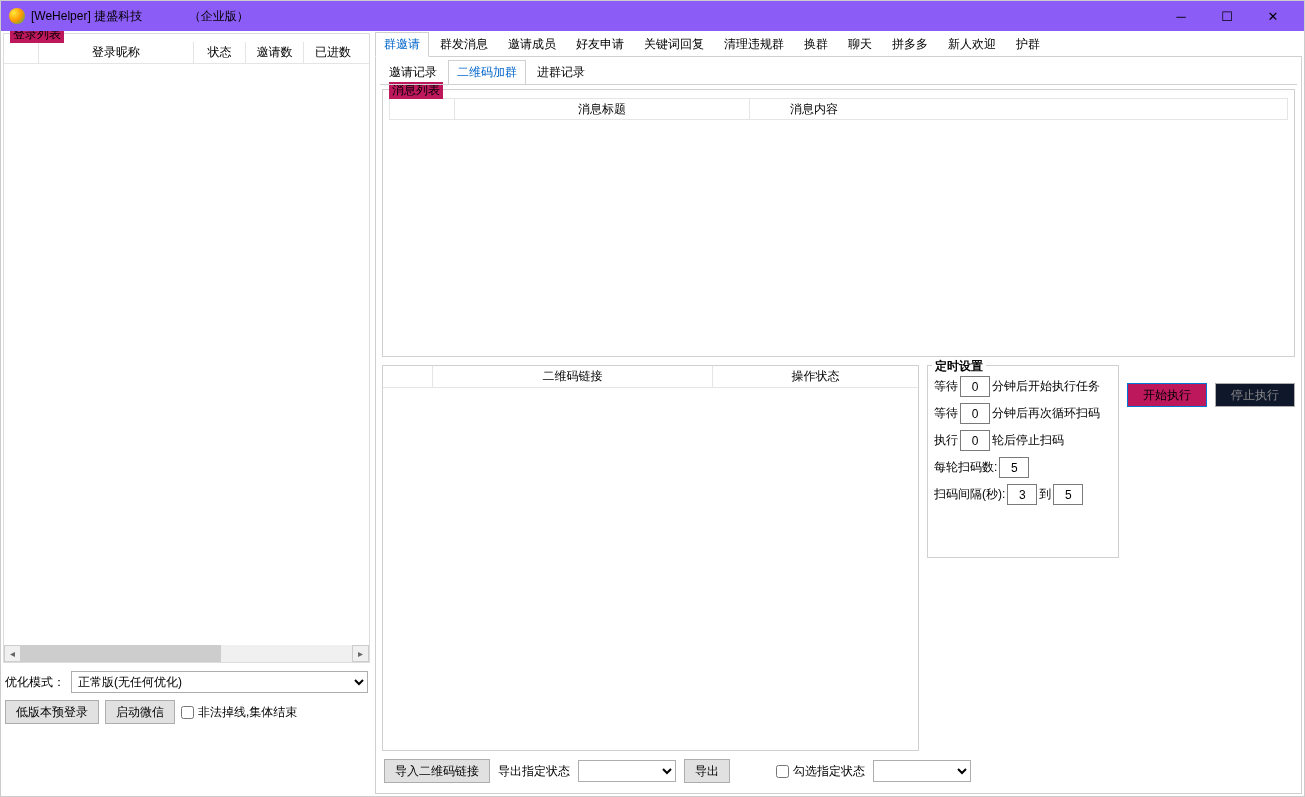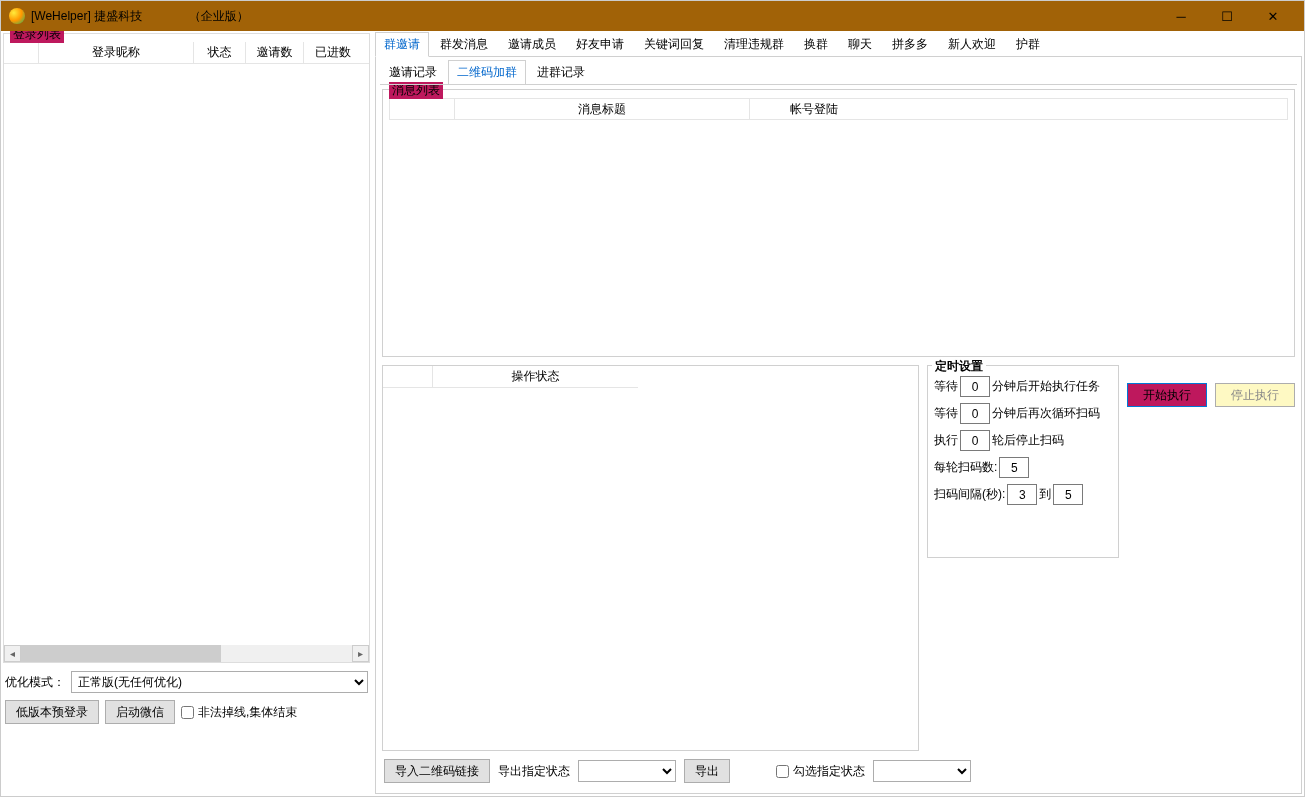--- a/index.html
+++ b/index.html
@@ -1,19 +1,19 @@
 <!DOCTYPE html>
 <html><head>
 <meta charset="utf-8">
 <style>
 * { box-sizing: border-box; margin: 0; padding: 0; }
 body { font-family: "Microsoft YaHei", "SimSun", sans-serif; font-size: 12px; background: #fff; color: #000; }
 .window { width: 1305px; height: 797px; display: flex; flex-direction: column; border: 1px solid #ccc; }
 
-.titlebar { height: 30px; display: flex; align-items: center; padding: 13px 8px; background: #a16207; }
+.titlebar { height: 30px; display: flex; align-items: center; padding: 13px 8px; background: #8b5cf6; }
 .titlebar .icon { width: 16px; height: 16px; margin-right: 6px; border-radius: 50%; background: radial-gradient(circle at 30% 30%, #ffeb3b, #ff9800 50%, #4caf50 90%); }
 .titlebar .title { flex: 0 0 auto; }
 .titlebar .spacer { flex: 1; }
 .winbtn { width: 46px; height: 30px; display: flex; align-items: center; justify-content: center; font-size: 13px; color: #000; }
 
 .body { flex: 1; display: flex; overflow: hidden; }
 
 .left-panel { width: 372px; display: flex; flex-direction: column; border-right: 1px solid #fff; }
 .grpbox { border: 1px solid #ddd; margin: 2px; position: relative; }
 .grpbox-title { position: absolute; top: -8px; left: 6px; background: #be185d; padding: 0 3px; }
@@ -24,21 +24,21 @@
 .hscroll { height: 17px; background: #f0f0f0; display: flex; align-items: center; }
 .hscroll .arrow { width: 17px; height: 17px; background: #f0f0f0; border: 1px solid #ccc; display: flex; align-items: center; justify-content: center; color: #666; font-size: 10px; }
 .hscroll .track { flex: 1; height: 17px; background: #f0f0f0; position: relative; }
 .hscroll .thumb { position: absolute; left: 0; top: 0; height: 17px; width: 200px; background: #cdcdcd; }
 
 .left-bottom { padding: 6px 4px; display: flex; flex-direction: column; gap: 7px; }
 .row { display: flex; align-items: center; gap: 6px; }
 select { height: 22px; border: 1px solid #adadad; background: #fff; font-size: 12px; padding: 0 2px; font-family: inherit; }
 .btn { height: 24px; padding: 0 10px; border: 1px solid #adadad; background: #e1e1e1; font-size: 12px; font-family: inherit; cursor: pointer; }
 .btn.primary { border: 1px solid #0078d7; background: #be185d; }
-.btn.disabled { color: #888; background: #fef9c3; cursor: default; }
+.btn.disabled { color: #888; background: #0f172a; cursor: default; }
 input[type="checkbox"] { width: 13px; height: 13px; vertical-align: middle; }
 input[type="text"] { height: 21px; border: 1px solid #7a7a7a; text-align: center; font-size: 12px; font-family: inherit; }
 
 .right-panel { flex: 1; display: flex; flex-direction: column; padding: 2px; }
 .tabstrip { display: flex; height: 24px; align-items: flex-end; }
 .tab { padding: 3px 8px; border: 1px solid transparent; margin-right: 2px; cursor: pointer; background: #fff; }
 .tab.active { border: 1px solid #d0d0d0; border-bottom: 1px solid #fff; color: #0066cc; position: relative; z-index: 2; }
 .tab.alt-active { border: 1px solid #d0d0d0; border-bottom: 1px solid #fff; color: #0066cc; }
 .tabline { border-top: 1px solid #d0d0d0; margin-top: -1px; position: relative; z-index: 1; }
 
@@ -146,28 +146,29 @@
           <div class="tab">进群记录</div>
         </div>
         <div class="tabline"></div>
 
         <div class="subtab-content">
           <div class="msg-group">
             <div class="grpbox-title">消息列表</div>
             <div class="msg-tbl-head">
               <div style="width:65px"></div>
               <div style="width:295px">消息标题</div>
-              <div style="flex:1;border-right:none;justify-content:flex-start;padding-left:40px">帐号登陆</div>
+              <div style="flex:1;border-right:none;justify-content:flex-start;padding-left:40px">消息内容</div>
             </div>
           </div>
 
           <div class="qr-section">
             <div class="qr-left">
               <div class="qr-head">
                 <div style="width:50px"></div>
+                <div style="flex:1">二维码链接</div>
                 <div style="width:205px;border-right:none">操作状态</div>
               </div>
             </div>
 
             <div style="display:flex;flex-direction:row;gap:8px">
               <div class="timer-box">
                 <div class="timer-title">定时设置</div>
                 <div class="timer-row">
                   <span>等待</span>
                   <input type="text" value="0" style="">

